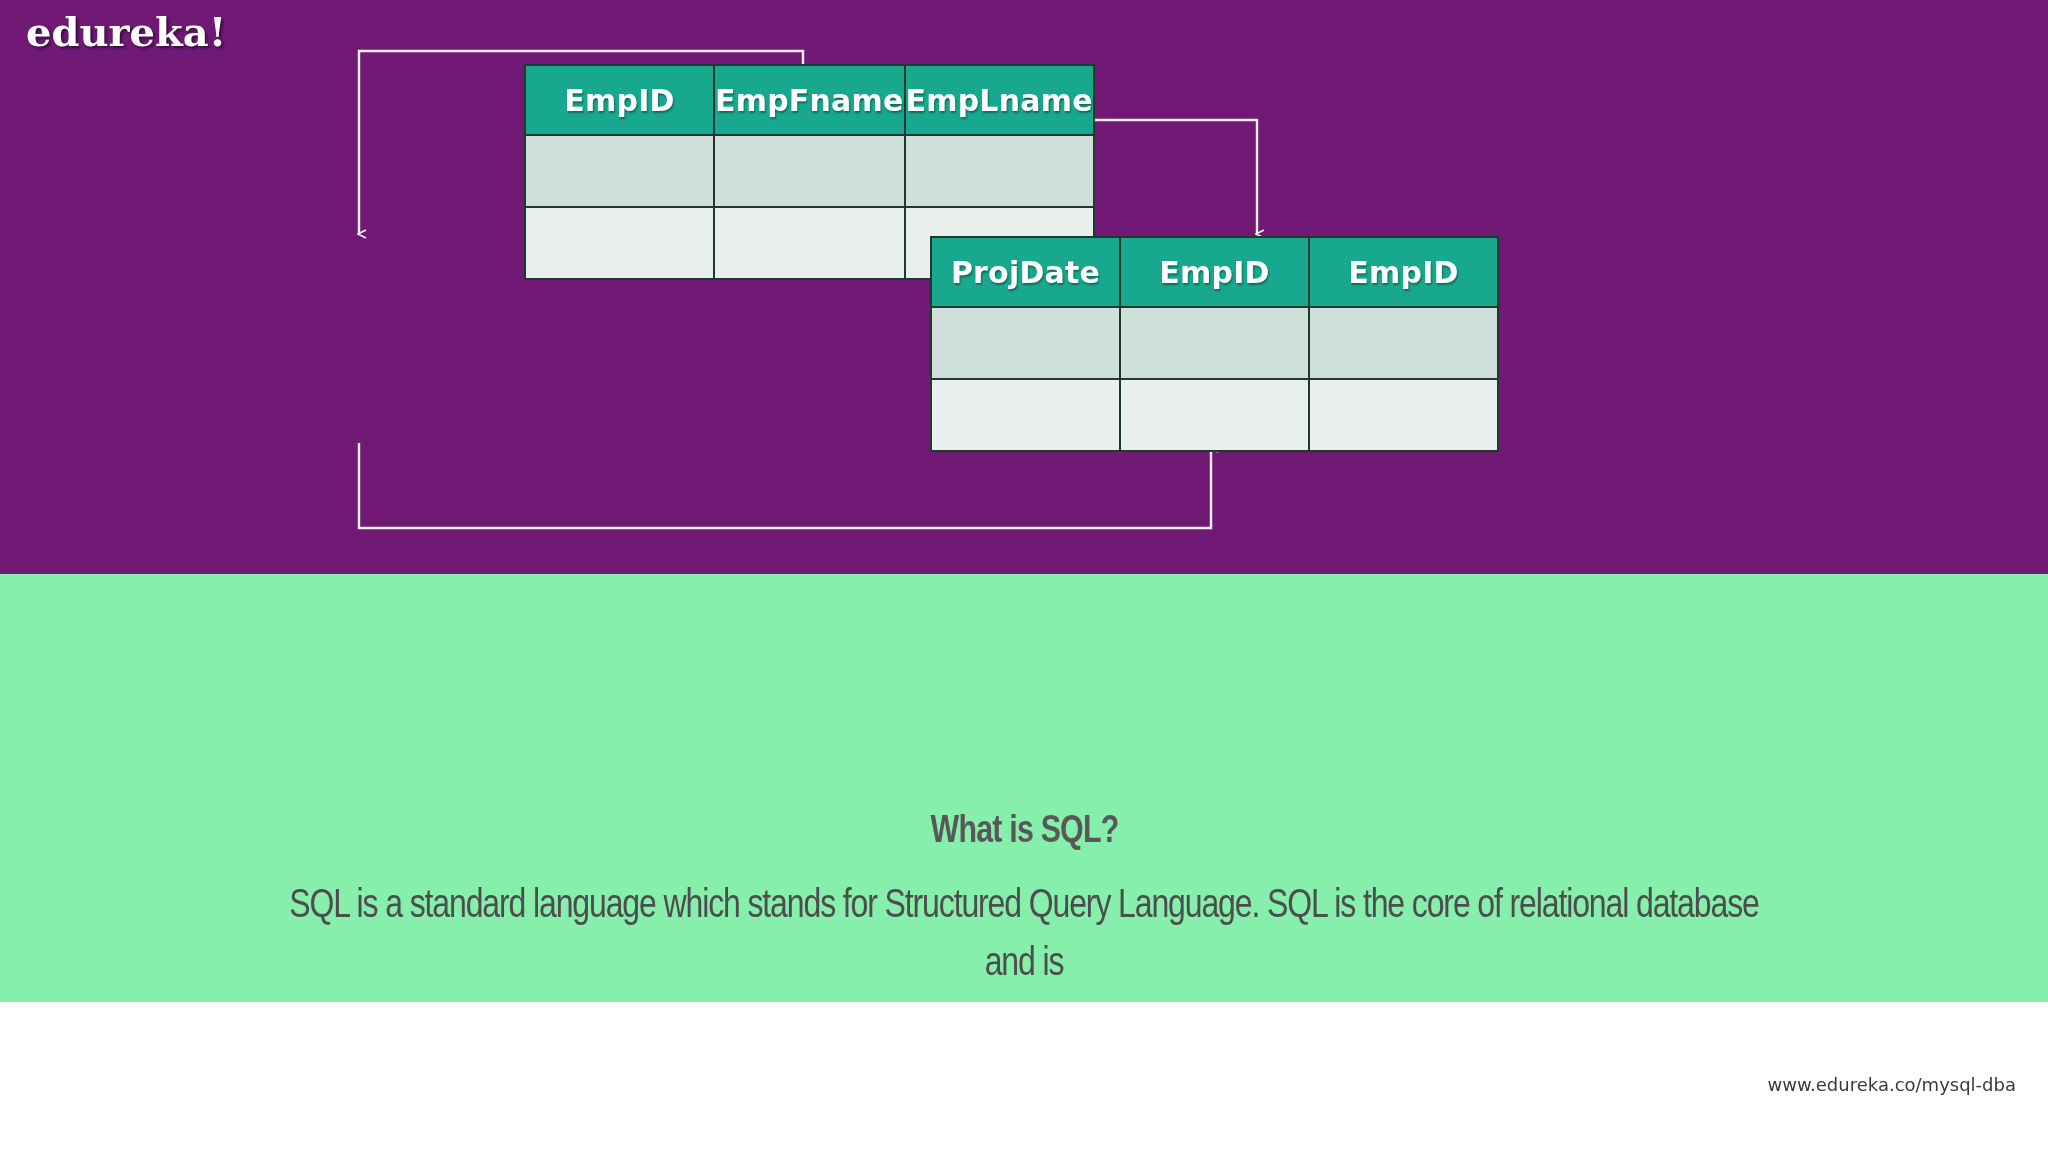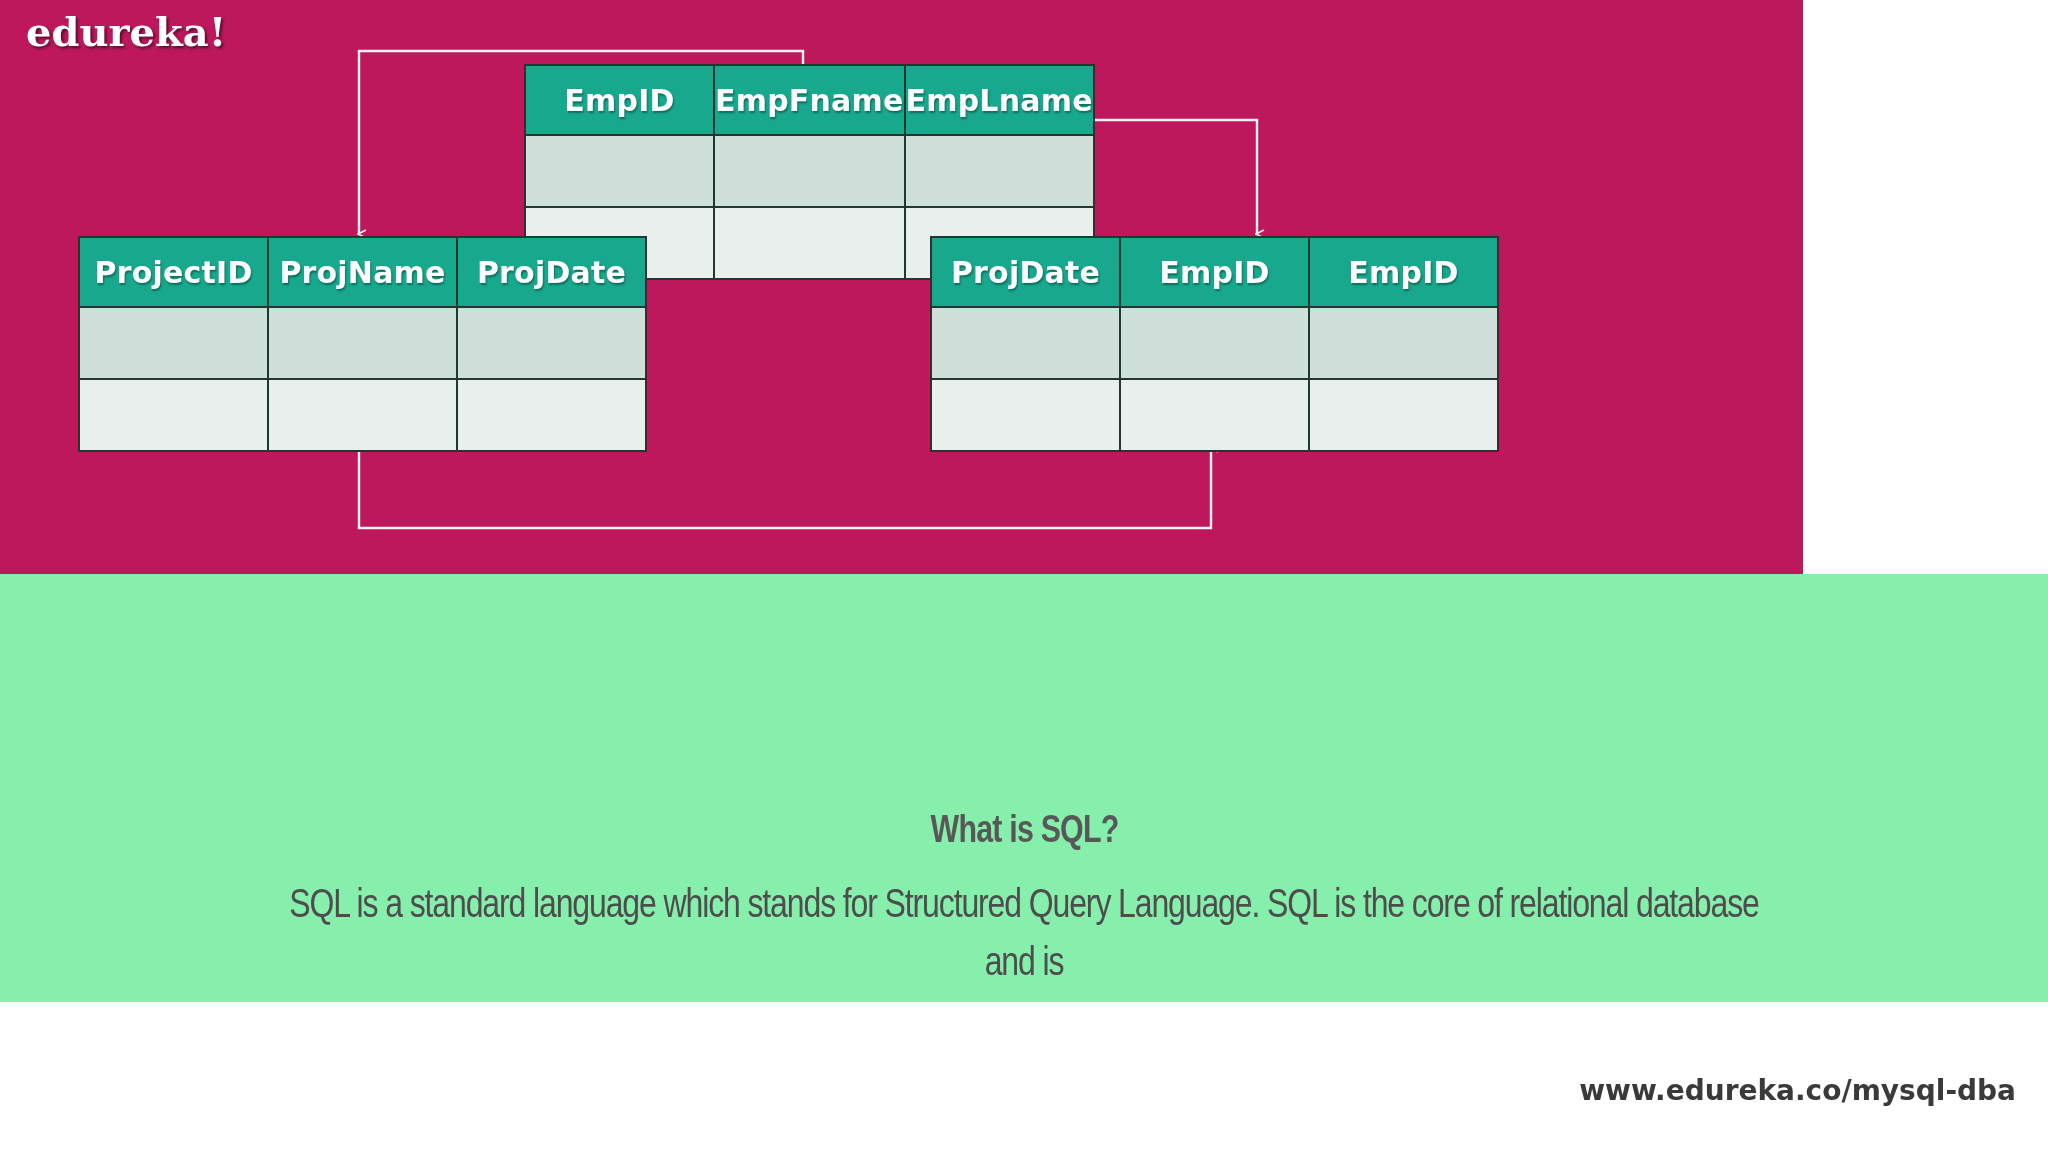--- a/index.html
+++ b/index.html
@@ -7,22 +7,22 @@
     width:2048px;height:1152px;
     background:#ffffff;
     font-family:"Liberation Sans", sans-serif;
     overflow:hidden;
     position:relative;
   }
   #stage{position:absolute;left:0;top:0;width:2048px;height:1152px;}
 
   
   .hero{
-    position:absolute;left:0;top:0;width:1803px;height:574px;
-    background:#be185d;
+    position:absolute;left:0;top:0;width:2048px;height:574px;
+    background:#701a75;
   }
   .hero-inner{position:absolute;left:0;top:0;width:2048px;height:574px;overflow:hidden;}
 
   .logo{
     position:absolute;left:26px;top:8px;
     color:#ffffff;
     font-family:"DejaVu Serif", serif;
     font-weight:bold;
     font-size:40px;
     letter-spacing:0px;
@@ -85,22 +85,22 @@
     line-height:58px;
     letter-spacing:-1.4px;
   }
   .sec-body .l{display:block;}
   .sec-body .l span{display:inline-block;transform:scaleX(.80);}
 
   .footer-url{
     position:absolute;right:32px;top:500px;
     color:#3a3a3a;
     font-family:"DejaVu Sans", sans-serif;
-    font-weight:bold;
-    font-size:28px;
+    font-weight:normal;
+    font-size:18px;
   }
 </style>
 </head>
 <body>
 
 <div id="stage">
 
   <div class="hero">
     <div class="hero-inner">
 
@@ -142,39 +142,20 @@
           <td></td>
         </tr>
         <tr class="r2">
           <td></td>
           <td></td>
           <td></td>
         </tr>
       </tbody>
         </table>
 
-      <table class="tbl" id="tbl-projects">
-        <tbody>
-            <tr class="hdr">
-          <td>ProjectID</td>
-          <td>ProjName</td>
-          <td>ProjDate</td>
-        </tr>
-        <tr class="r1">
-          <td></td>
-          <td></td>
-          <td></td>
-        </tr>
-        <tr class="r2">
-          <td></td>
-          <td></td>
-          <td></td>
-        </tr>
-      </tbody>
-        </table>
 
       <table class="tbl" id="tbl-clients">
         <tbody>
             <tr class="hdr">
           <td>ProjDate</td>
           <td>EmpID</td>
           <td>EmpID</td>
         </tr>
         <tr class="r1">
           <td></td>

